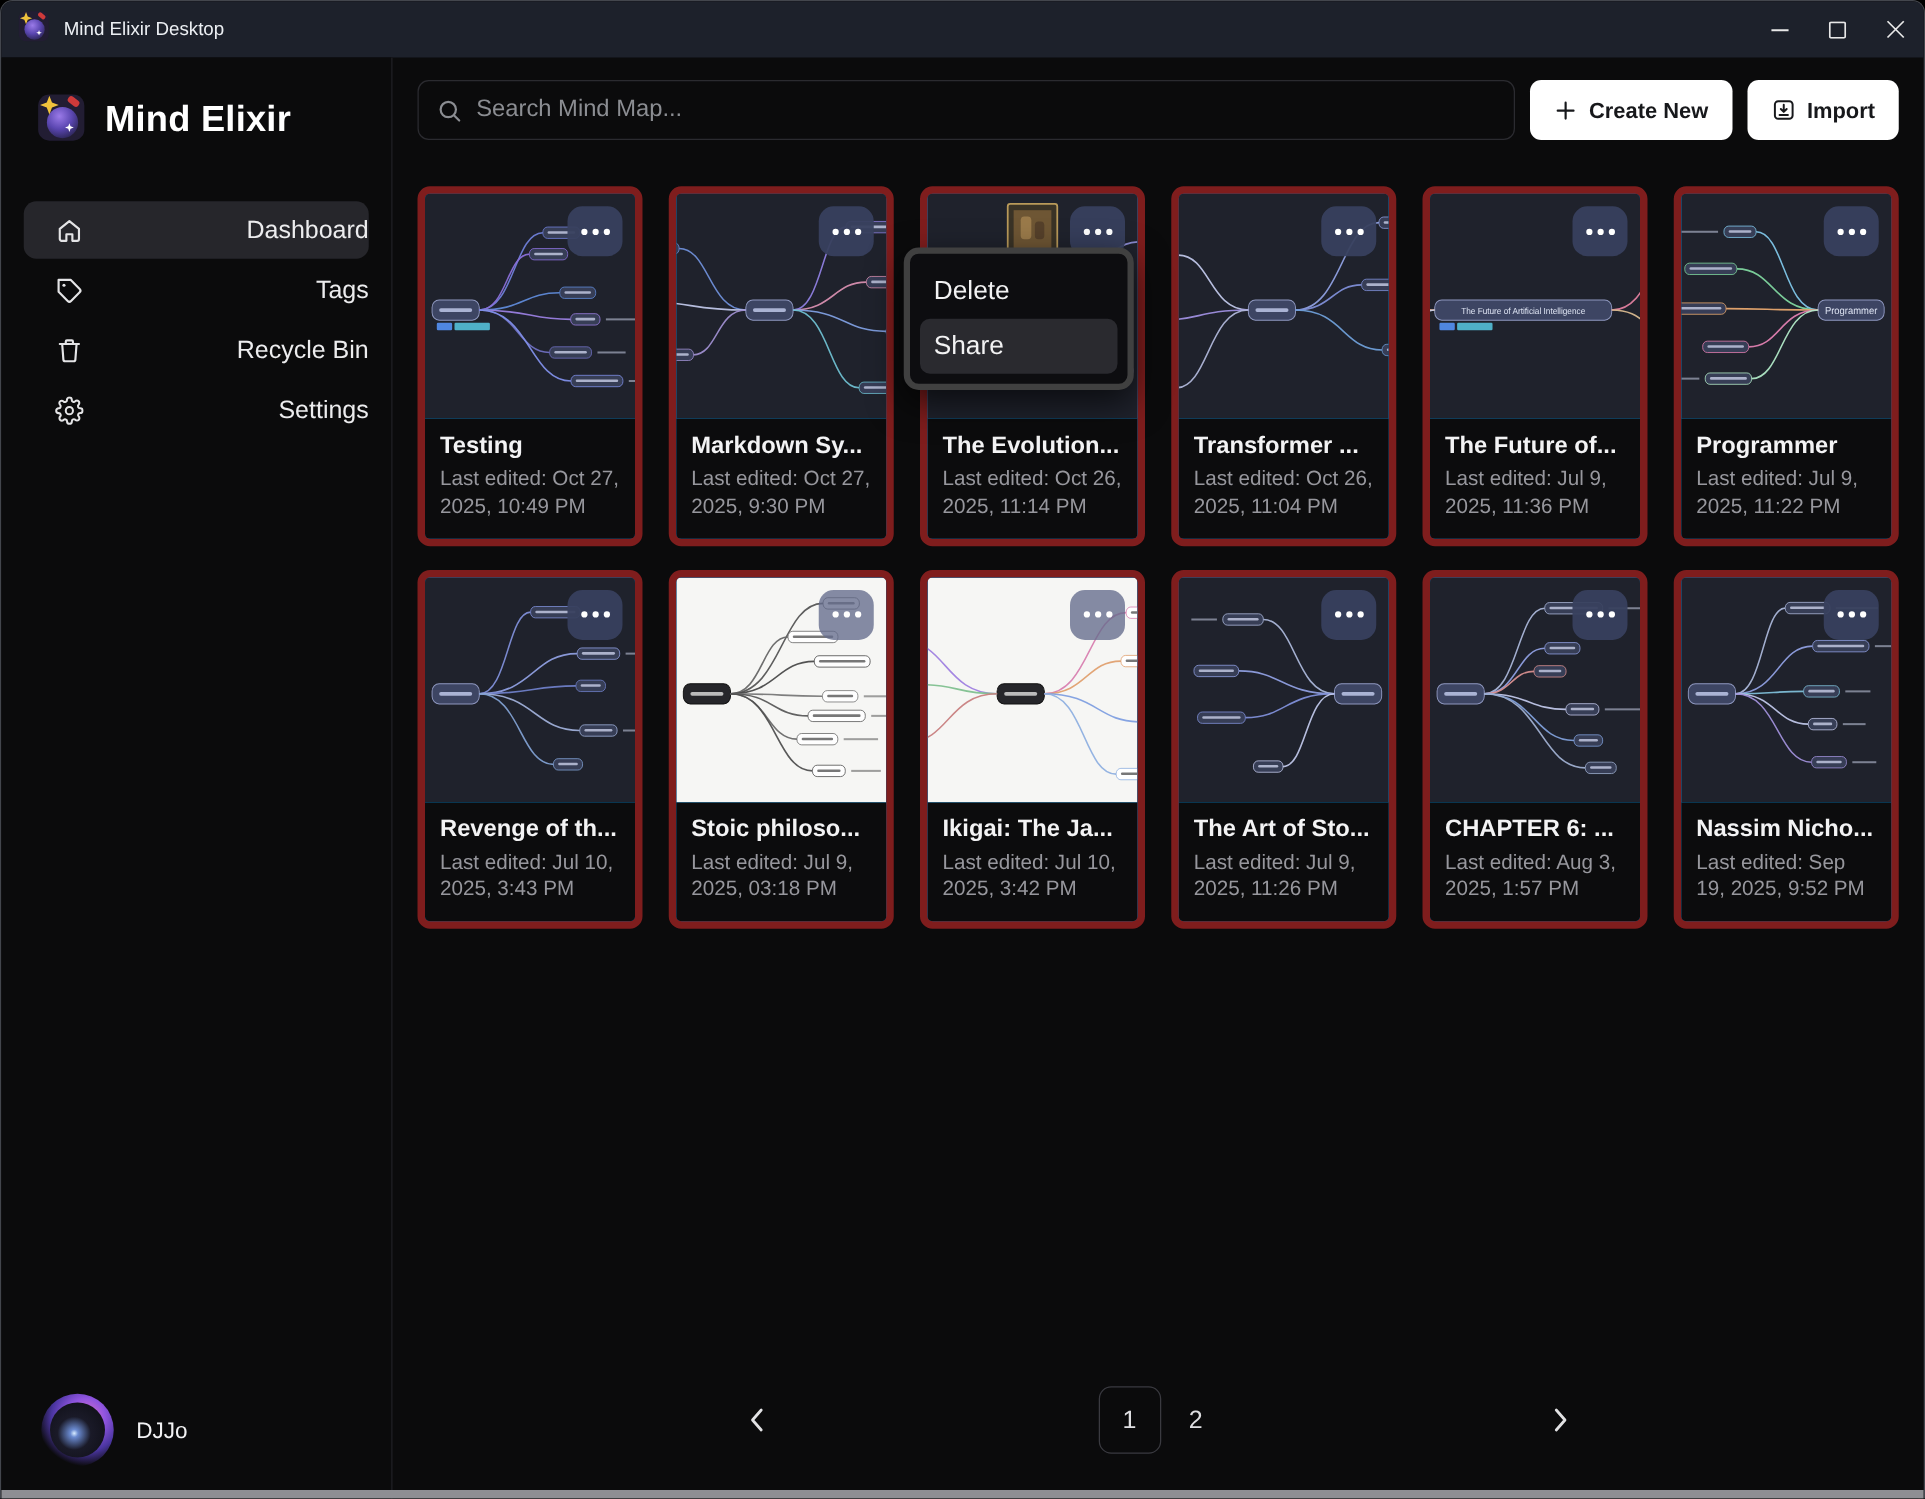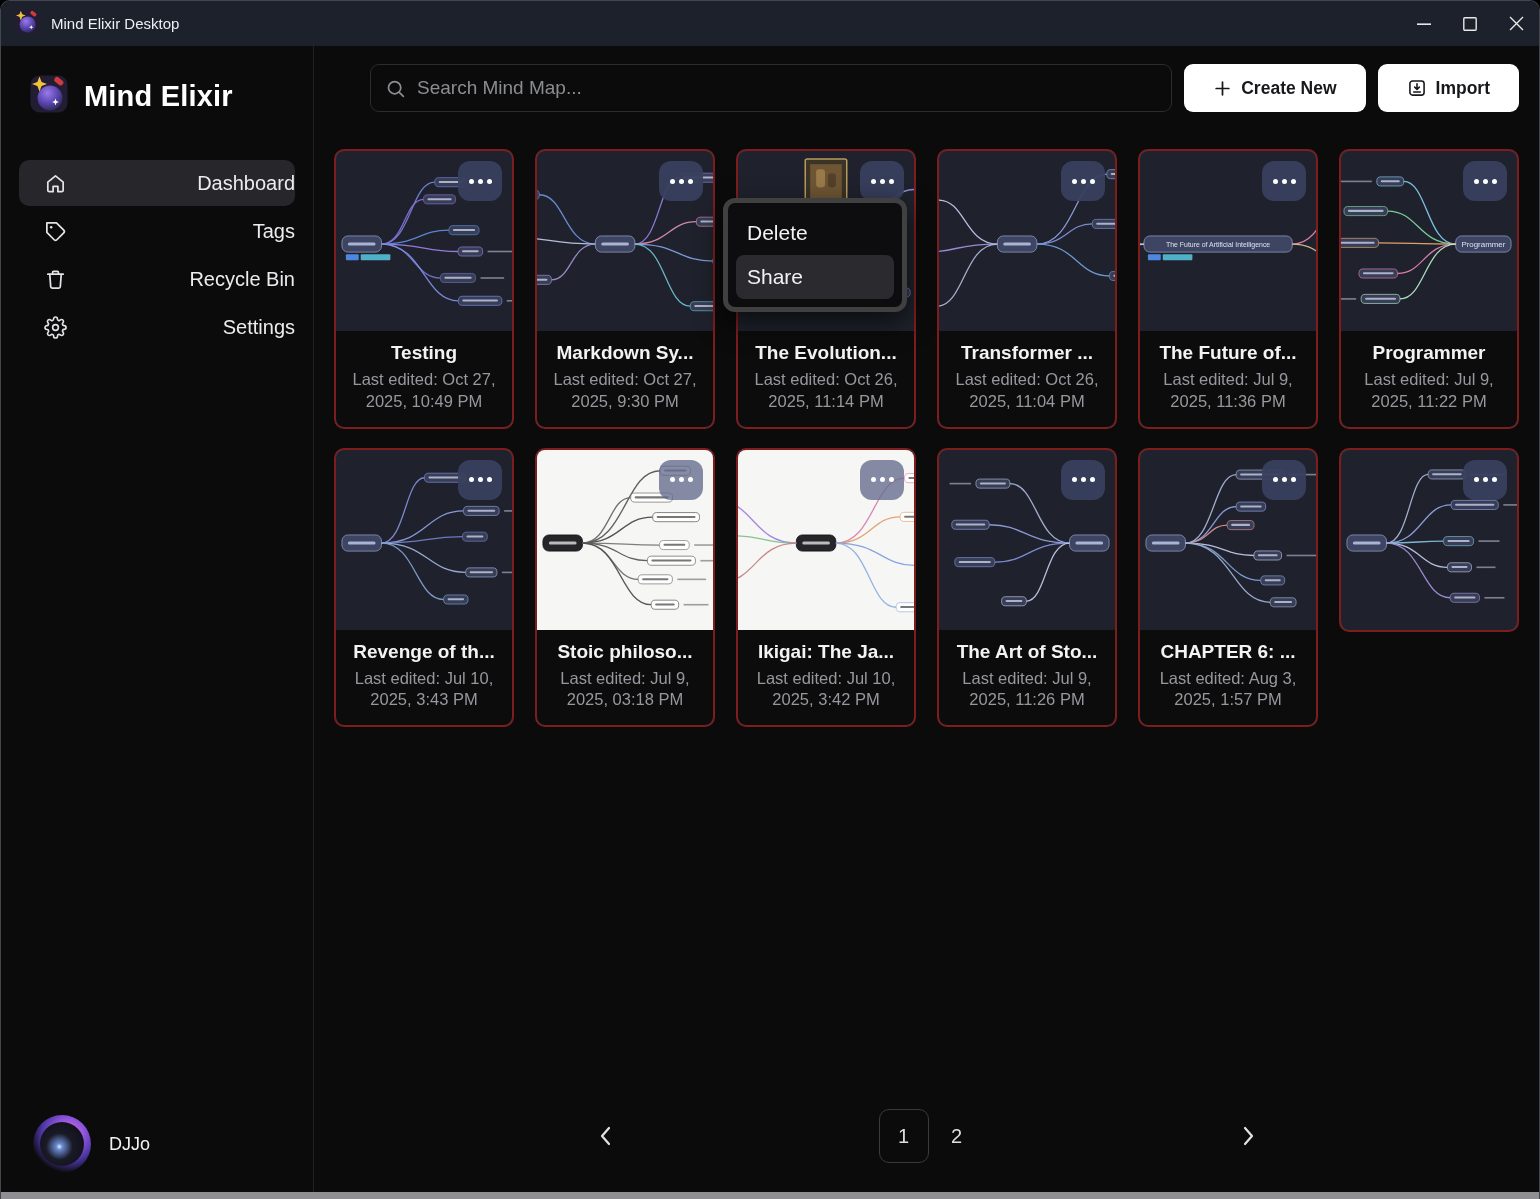--- a/index.html
+++ b/index.html
@@ -34,31 +34,31 @@
   .avatar { width:58px; height:58px; border-radius:50%; position:relative;
             background:radial-gradient(circle at 62% 32%, #e070c8 0%, #9055e0 28%, #4a35a0 52%, rgba(11,11,12,0) 74%); }
   .avatar::after { content:""; position:absolute; inset:7px; border-radius:50%;
             background:radial-gradient(circle at 44% 56%, #d8ecff 0%, #6a8ad0 9%, #1a1a28 38%, #0c0c12 100%); }
   .user-name { color:#f2f2f4; font-size:18px; }
 
   
   .main { flex:1; position:relative; padding:18px 20px 0 20px; display:flex; flex-direction:column; }
   .topbar { display:flex; gap:12px; }
   .search { flex:1; height:48px; background:#0b0b0c; border:1px solid #2b2b30; border-radius:9px;
-            display:flex; align-items:center; padding:0 14px; gap:11px; color:#8b8d92;margin-left:36px; }
+            display:flex; align-items:center; padding:0 14px; gap:11px; color:#8b8d92; }
   .search input { flex:1; background:transparent; border:none; outline:none; color:#d6d6d8; font-size:19px;
             font-family:"Liberation Sans", sans-serif; }
   .search input::placeholder { color:#8b8d92; }
   .btn { height:48px; background:#ffffff; color:#17181b; border:none; border-radius:9px;
-         display:flex; align-items:center; gap:9px; padding:0 29px; font-size:17.5px; font-weight:600;
+         display:flex; align-items:center; gap:9px; padding:0 19px; font-size:17.5px; font-weight:600;
          font-family:"Liberation Sans", sans-serif; cursor:pointer; white-space:nowrap; }
 
   .grid { margin-top:37px; display:grid; grid-template-columns:repeat(6, 180px); column-gap:21px; row-gap:19px;
           align-items:start; }
-  .card { border:2px solid #7f1d1d; border-radius:10px; background:#0369a1; overflow:hidden; cursor:pointer;text-align:center; }
+  .card { border:6px solid #7f1d1d; border-radius:10px; background:#0369a1; overflow:hidden; cursor:pointer; }
   .thumb { height:180px; position:relative; overflow:hidden; }
   .thumb svg { position:absolute; inset:0; width:100%; height:100%; display:block; }
   .dots { position:absolute; top:10px; right:10px; width:44px; height:40px; border-radius:12px;
           display:flex; align-items:center; justify-content:center; gap:4px; cursor:pointer; }
   .dots.dark-bg  { background:rgba(56,64,94,.95); }
   .dots.light-bg { background:rgba(100,108,140,.78); }
   .dots i { width:5px; height:5px; border-radius:50%; background:#fff; }
   .cfoot { padding:11px 12px 14px 12px; background:#0c0c0d; }
   .ctitle { color:#f3f3f4; font-size:19px; font-weight:600; white-space:nowrap; overflow:hidden; }
   .cdate { margin-top:5px; color:#97979d; font-size:16.5px; line-height:1.32; }
@@ -662,20 +662,24 @@
                 <rect x="110.48851165980795" y="141.6320301783265" width="29.527340534979423" height="9" rx="4" fill="#394059" stroke="#9f8fd8" stroke-width="0.7" opacity="0.95"></rect>
                 <rect x="114.48851165980795" y="144.9320301783265" width="21.527340534979423" height="2" rx="1" fill="#c9d0e8" opacity="0.8"></rect>
                 <rect x="145.01585219478739" y="145.33203017832648" width="20.30761316872428" height="1.6" fill="#c9d0e8" opacity="0.55"></rect>
               </svg>
       <div class="dots dark-bg">
                 <i></i>
                 <i></i>
                 <i></i>
               </div>
     </div>
+    <div class="cfoot">
+      <div class="ctitle">Nassim Nicho...</div>
+      <div class="cdate">Last edited: Sep 19, 2025, 9:52 PM</div>
+    </div>
   </div>
         </div>
 
       <div class="ctx-menu" id="ctx-menu">
           <div class="ctx-item">Delete</div>
           <div class="ctx-item highlighted">Share</div>
         </div>
 
       <div class="pager">
         <div class="pg-nav">

